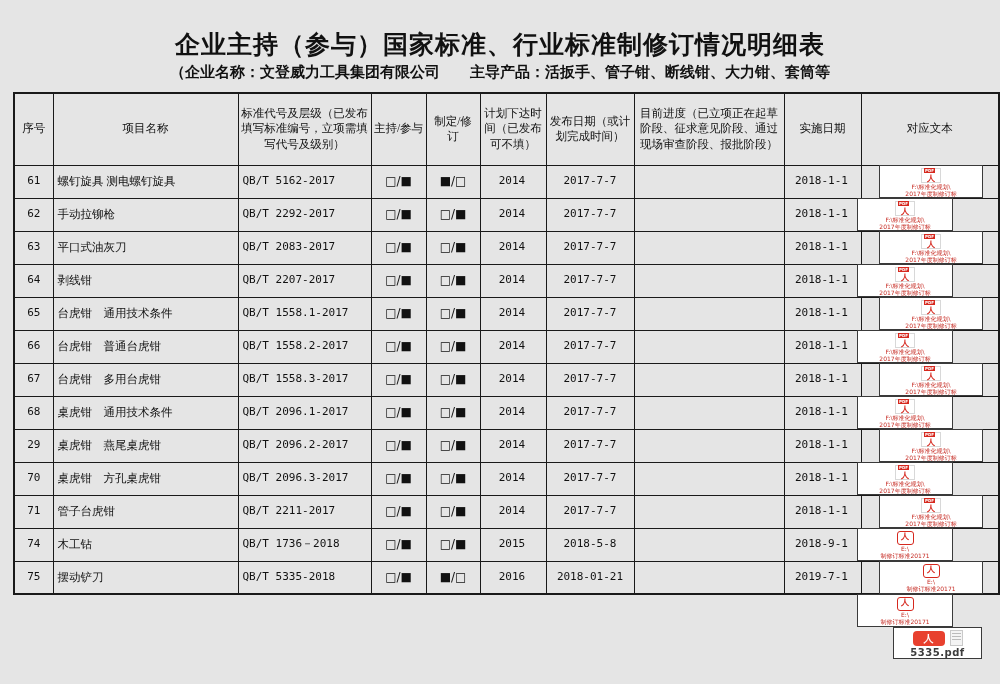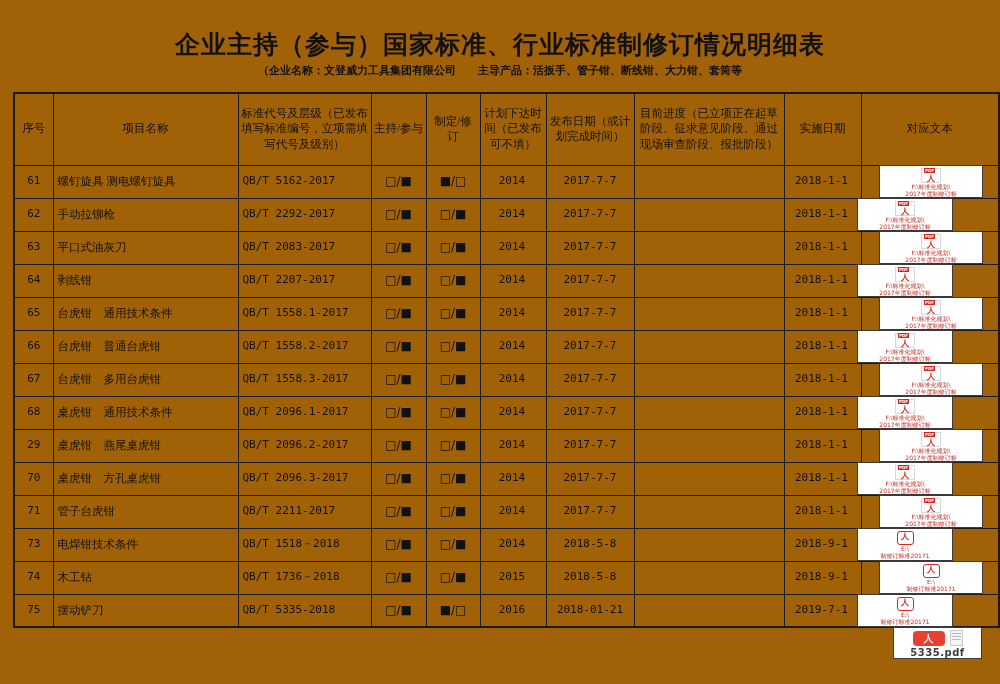--- a/index.html
+++ b/index.html
@@ -1,21 +1,21 @@
 <!DOCTYPE html>
 <html><head>
 <meta charset="utf-8">
 <style>
   html,body{margin:0;padding:0;background:#fff;}
-  .page{position:relative;width:1000px;height:684px;background:#a16207;overflow:hidden;
+  .page{position:relative;width:1000px;height:684px;background:#e5e5e5;overflow:hidden;
         font-family:"Liberation Serif","DejaVu Serif",serif;color:#111;}
   .title{position:absolute;top:28px;left:0;width:100%;text-align:center;
          font-size:25px;font-weight:bold;letter-spacing:1px;}
   .subtitle{position:absolute;top:63px;left:0;width:100%;text-align:center;
-            font-size:11px;font-weight:bold;}
+            font-size:15px;font-weight:bold;}
   table.std{position:absolute;left:13px;top:92px;width:985px;border-collapse:collapse;
             table-layout:fixed;border:2px solid #1a1a1a;}
   th,td{border:1px solid #1a1a1a;box-sizing:border-box;overflow:hidden;}
   th{font-size:11.5px;font-weight:normal;text-align:center;vertical-align:middle;
      padding:1px 2px;line-height:1.35;height:72px;}
   td{font-size:11.5px;vertical-align:middle;padding:0 4px;height:33px;line-height:1.1;}
   td.c{text-align:center;margin-left:17px;}
   td.l{text-align:left;margin-top:16px;}
   td.r{text-align:center;padding-right:6px;}
   td.mono{font-family:"DejaVu Sans Mono",monospace;font-size:11px;}
@@ -204,32 +204,20 @@
           <td class="l mono">QB/T 2211-2017</td>
           <td class="c box">□/■</td>
           <td class="c box">□/■</td>
           <td class="r mono">2014</td>
           <td class="c mono">2017-7-7</td>
           <td class="l"></td>
           <td class="r mono">2018-1-1</td>
           <td class="l"></td>
         </tr>
         <tr>
-          <td class="c mono">73</td>
-          <td class="l">电焊钳技术条件</td>
-          <td class="l mono">QB/T 1518－2018</td>
-          <td class="c box">□/■</td>
-          <td class="c box">□/■</td>
-          <td class="r mono">2014</td>
-          <td class="c mono">2018-5-8</td>
-          <td class="l"></td>
-          <td class="r mono">2018-9-1</td>
-          <td class="l"></td>
-        </tr>
-        <tr>
           <td class="c mono">74</td>
           <td class="l">木工钻</td>
           <td class="l mono">QB/T 1736－2018</td>
           <td class="c box">□/■</td>
           <td class="c box">□/■</td>
           <td class="r mono">2015</td>
           <td class="c mono">2018-5-8</td>
           <td class="l"></td>
           <td class="r mono">2018-9-1</td>
           <td class="l"></td>

